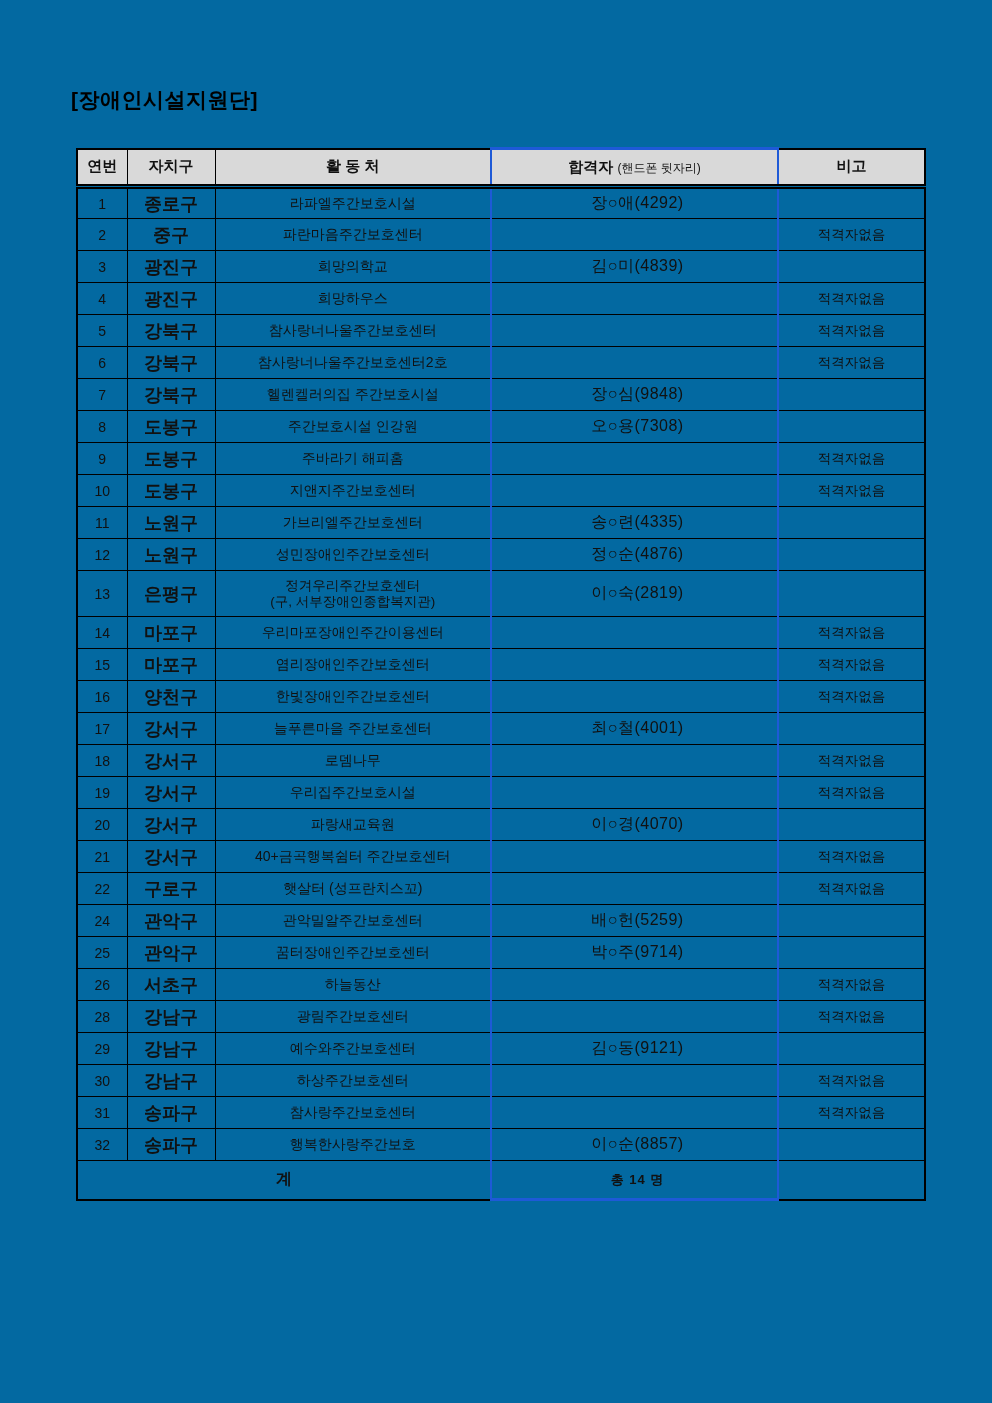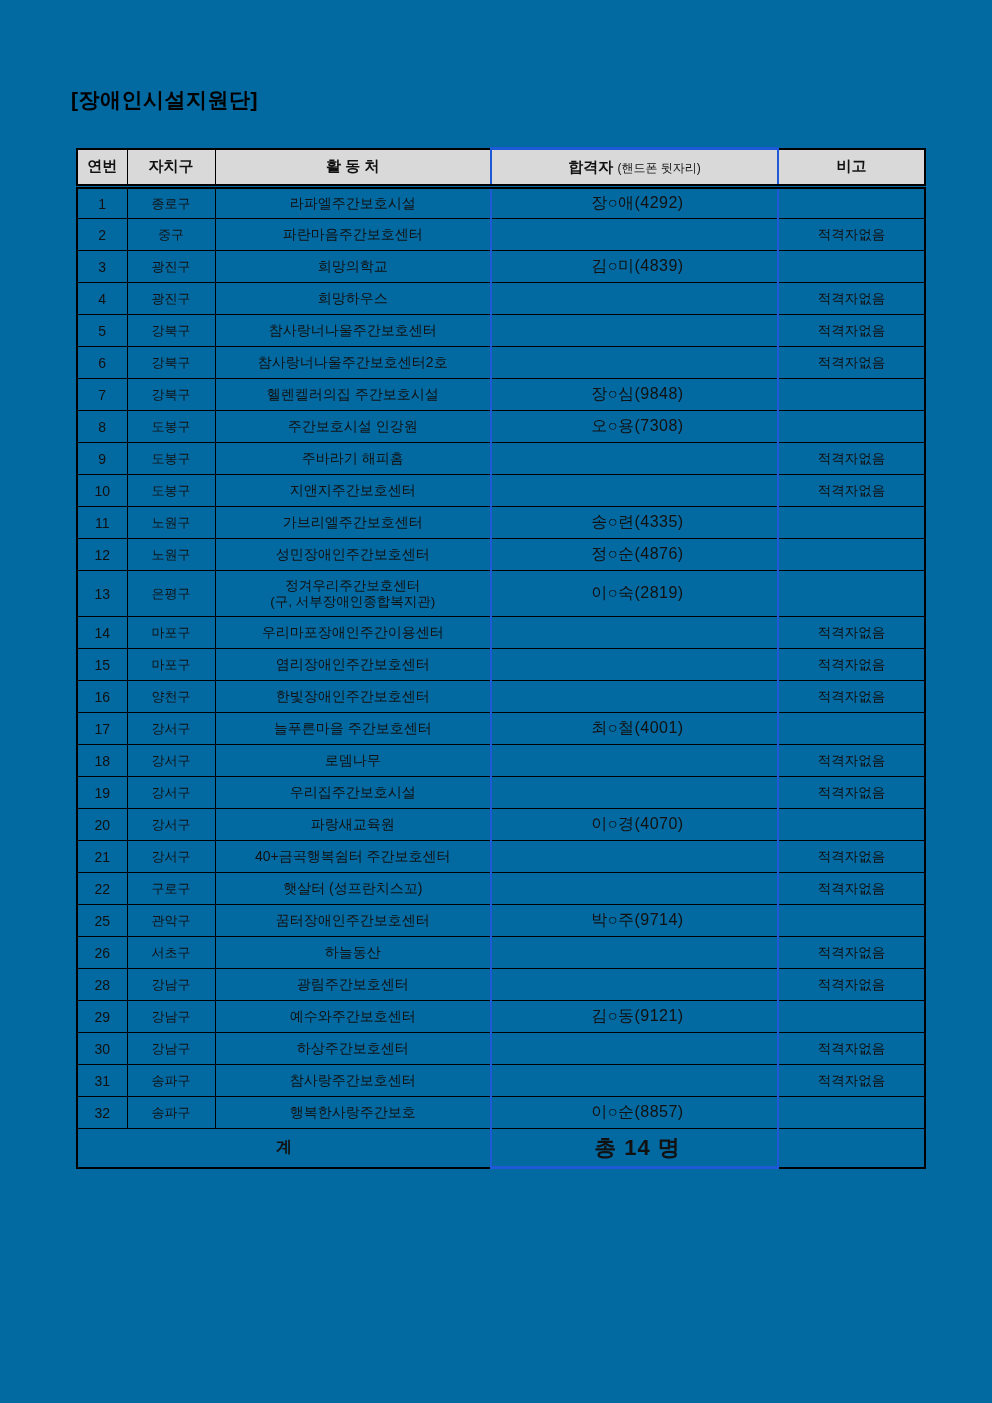--- a/index.html
+++ b/index.html
@@ -52,36 +52,36 @@
     font-weight: bold;
     border-bottom: 5px double #000;
   }
   th .sub {
     font-size: 12px;
     font-weight: normal;
   }
   tbody tr.std { height: 32px; }
   tbody tr.tall { height: 46px; }
   td.c-no       { font-size: 14px; }
-  td.c-district { font-size: 13px; }
+  td.c-district { font-size: 18px; font-weight: bold; }
   td.c-place    { font-size: 14px; }
   td.c-pass     { font-size: 16px; letter-spacing: 0.5px; padding-left: 8px; }
   td.c-note     { font-size: 13.5px; }
   .place-line { line-height: 1.15; font-size: 13.5px; }
   
   .c-pass {
     border-left: 2px solid var(--accent-blue);
     border-right: 2px solid var(--accent-blue);
   }
   th.c-pass { border-top: 3px solid var(--accent-blue); margin-top: 33px; }
   tfoot td.c-pass { border-bottom: 3px solid var(--accent-blue); }
   tfoot tr { height: 39px; }
   tfoot td { font-weight: bold; }
   tfoot td.f-label { font-size: 16px; }
-  tfoot td.c-pass  { font-size: 22px; letter-spacing: 1px; margin-top: 22px; }
+  tfoot td.c-pass  { font-size: 13px; letter-spacing: 1px; margin-top: 22px; }
 </style>
 </head>
 <body>
 
 <div class="page">
 
   <div class="doc-title">[장애인시설지원단]</div>
 
   <table class="roster">
     <colgroup>
@@ -252,20 +252,27 @@
           <td class="c-note">적격자없음</td>
         </tr>
         <tr class="std">
           <td class="c-no">22</td>
           <td class="c-district">구로구</td>
           <td class="c-place">햇살터 (성프란치스꼬)</td>
           <td class="c-pass"></td>
           <td class="c-note">적격자없음</td>
         </tr>
         <tr class="std">
+          <td class="c-no">24</td>
+          <td class="c-district">관악구</td>
+          <td class="c-place">관악밀알주간보호센터</td>
+          <td class="c-pass">배○헌(5259)</td>
+          <td class="c-note"></td>
+        </tr>
+        <tr class="std">
           <td class="c-no">25</td>
           <td class="c-district">관악구</td>
           <td class="c-place">꿈터장애인주간보호센터</td>
           <td class="c-pass">박○주(9714)</td>
           <td class="c-note"></td>
         </tr>
         <tr class="std">
           <td class="c-no">26</td>
           <td class="c-district">서초구</td>
           <td class="c-place">하늘동산</td>

